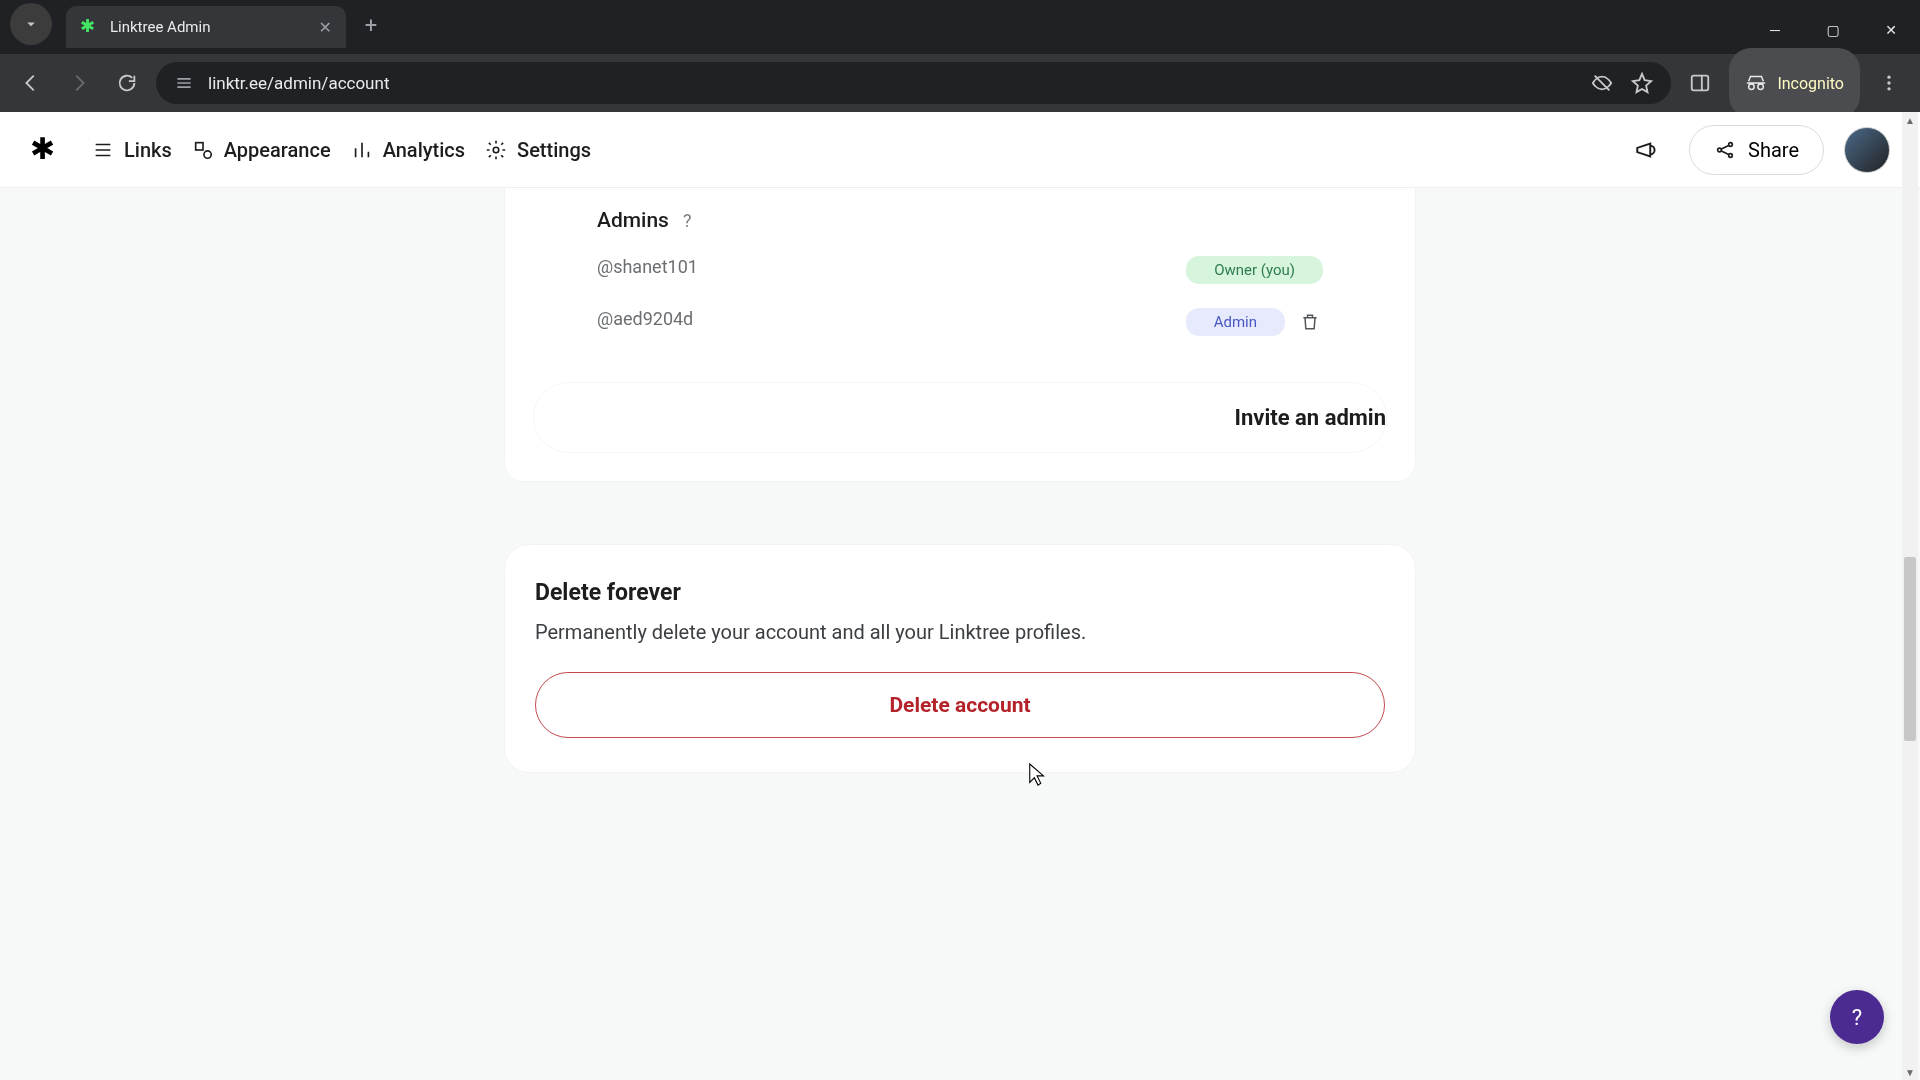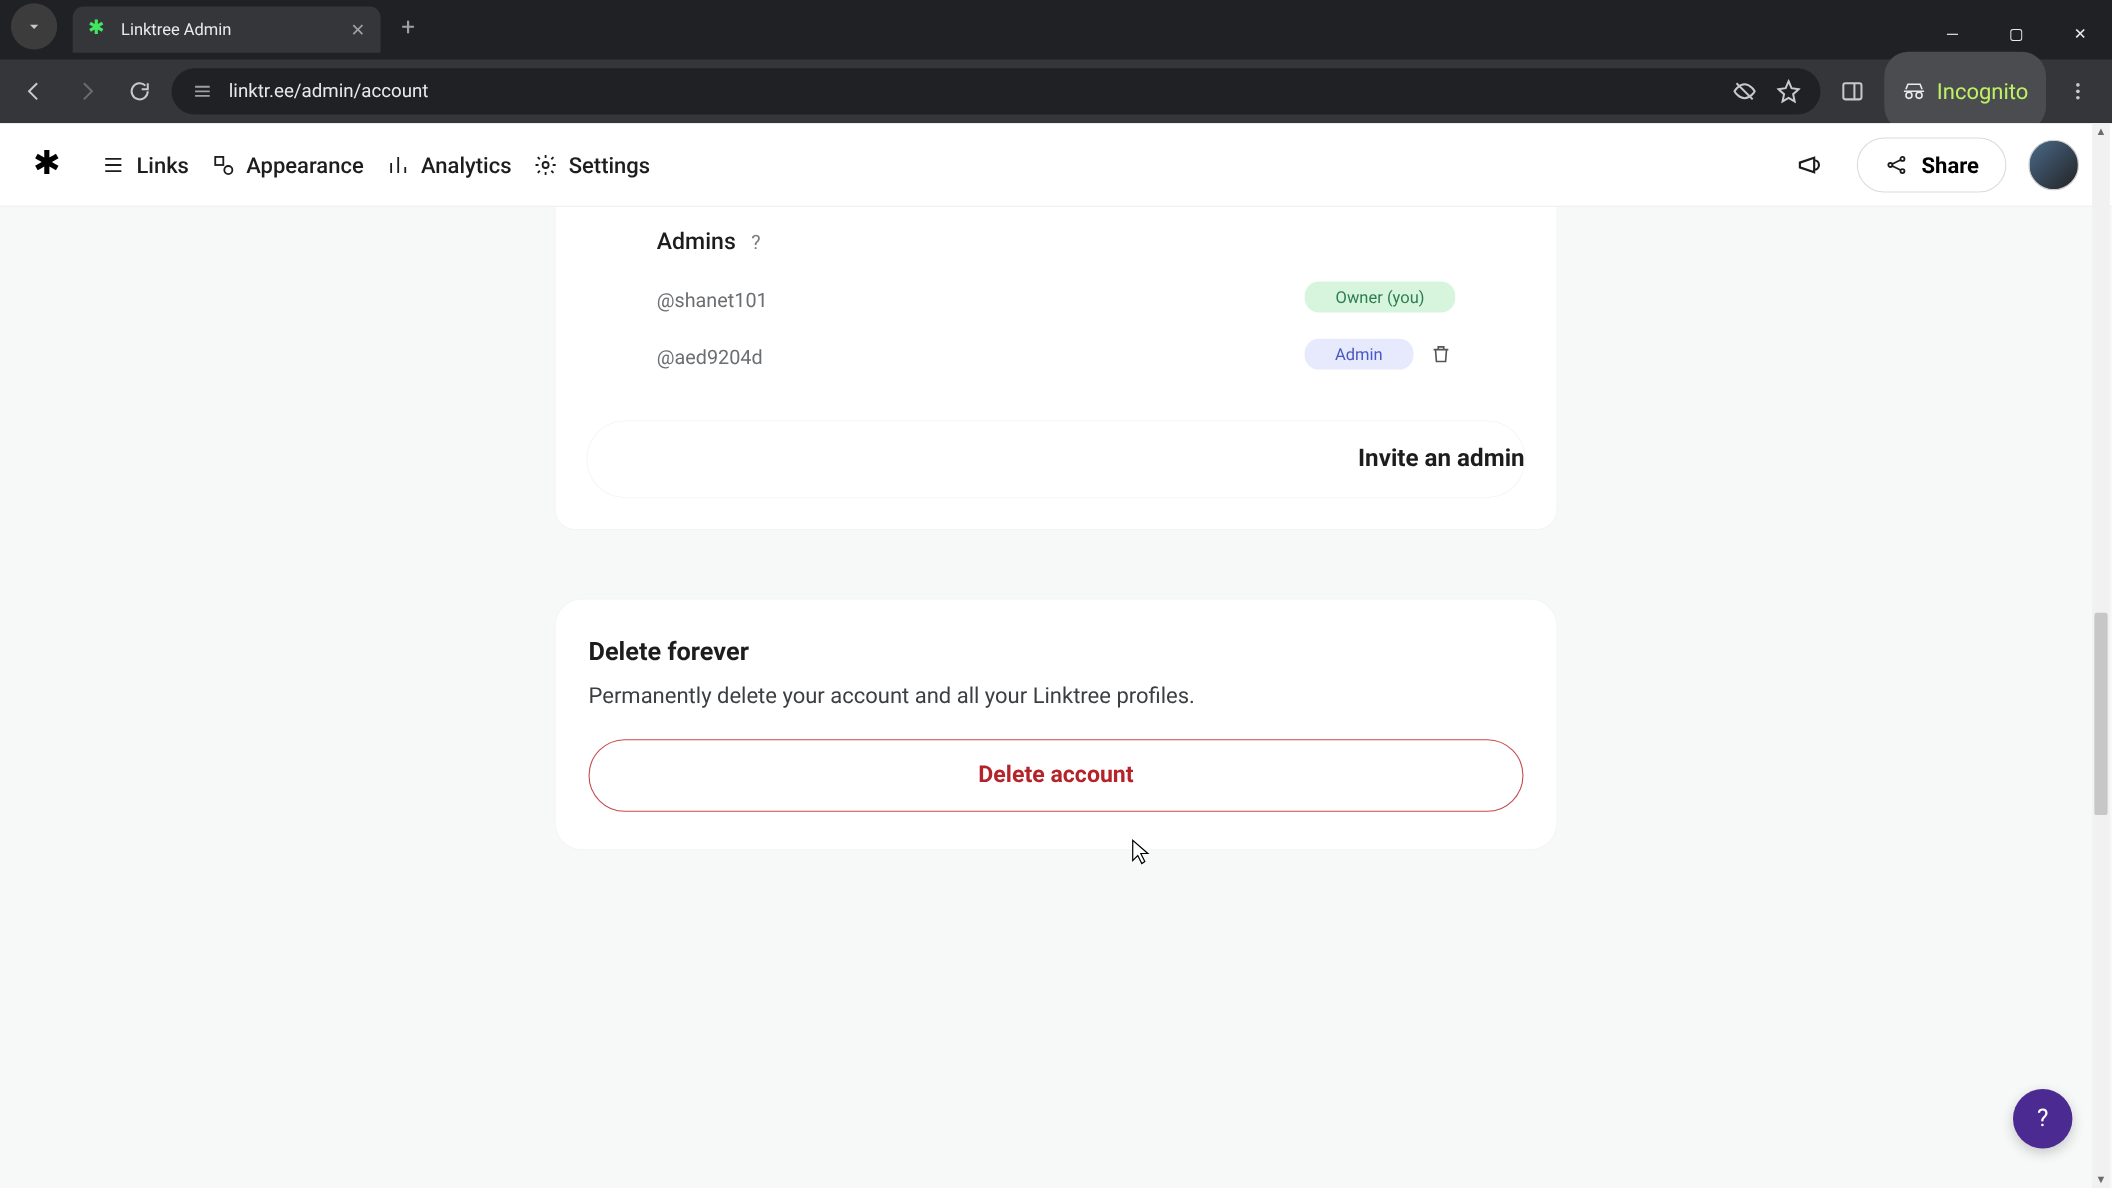--- a/index.html
+++ b/index.html
@@ -21,56 +21,56 @@
 
   .toolbar { height:58px; background:#35363a; display:flex; align-items:center; padding:0 12px; gap:10px; }
   .nav-btn { width:38px; height:38px; display:flex; align-items:center; justify-content:center; border-radius:50%; }
   .nav-btn svg { width:22px; height:22px; stroke:#c9c9c9; fill:none; stroke-width:2; }
   .nav-btn.disabled svg { stroke:#6b6b6b; }
   .addr { flex:1; height:42px; background:#202124; border-radius:21px; display:flex; align-items:center; padding:0 18px; gap:14px; color:#e8eaed; font-size:17px; }
   .addr svg { width:20px; height:20px; fill:#9aa0a6; }
   .addr .url { flex:1; }
   .addr-icons { display:flex; align-items:center; gap:18px; }
   .addr-icons svg { width:22px; height:22px; fill:#c9c9c9; }
-  .incog-chip { display:flex; align-items:center; gap:10px; background:#4b4c4f; color:#bef264; padding:24px 16px; border-radius:22px; font-size:20px; }
+  .incog-chip { display:flex; align-items:center; gap:10px; background:#4b4c4f; color:#fef9c3; padding:24px 16px; border-radius:22px; font-size:16px; }
   .incog-chip svg { width:22px; height:22px; fill:#e8eaed; }
   .menu-btn { width:38px; height:38px; display:flex; align-items:center; justify-content:center; }
   .menu-btn svg { width:20px; height:20px; fill:#c9c9c9; }
 
   .bookmarks-bar { height:44px; background:#35363a; border-top:1px solid #2a2a2a; display:flex; align-items:center; justify-content:flex-end; padding:0 18px; gap:10px; }
   .bookmarks-bar .item { display:flex; align-items:center; gap:8px; color:#e8eaed; font-size:15px; }
   .bookmarks-bar svg { width:20px; height:20px; fill:none; stroke:#c9c9c9; stroke-width:1.6; }
 
   
   .viewport { flex:1; background:#f7f8f8; position:relative; overflow:hidden; }
   .page { position:absolute; inset:0; display:flex; flex-direction:column; }
 
   .app-header { height:76px; background:#ffffff; display:flex; align-items:center; padding:0 30px; gap:30px; border-bottom:1px solid #eee; }
   .logo { width:32px; height:32px; font-size:30px; line-height:1; }
   .main-nav { display:flex; gap:20px; }
   .main-nav .item { display:flex; align-items:center; gap:10px; font-size:20px; color:#1d1d1d; font-weight:500; }
   .main-nav .item svg { width:22px; height:22px; stroke:#1d1d1d; fill:none; stroke-width:1.8; }
   .header-right { margin-left:auto; display:flex; align-items:center; gap:20px; }
   .announce-btn { width:44px; height:44px; display:flex; align-items:center; justify-content:center; }
   .announce-btn svg { width:26px; height:26px; stroke:#1d1d1d; fill:none; stroke-width:1.8; }
-  .share-btn { display:flex; align-items:center; gap:12px; border:1px solid #d9dbdb; border-radius:28px; padding:12px 24px; font-size:20px; font-weight:700; }
+  .share-btn { display:flex; align-items:center; gap:12px; border:1px solid #d9dbdb; border-radius:28px; padding:12px 24px; font-size:20px; font-weight:400; }
   .share-btn svg { width:22px; height:22px; stroke:#1d1d1d; fill:none; stroke-width:1.8; }
   .avatar { width:46px; height:46px; border-radius:50%; background:linear-gradient(135deg,#4a6a8a,#222); border:1px solid #ccc; }
 
   .content-scroll { flex:1; overflow:auto; }
   .content-inner { max-width:910px; margin:0 auto; padding:0 0 80px 0; }
 
   .card { background:#ffffff; border-radius:18px; margin-top:0; padding:0 28px 28px 28px; box-shadow:0 0 0 1px rgba(0,0,0,0.02); }
   .card.first { border-top-left-radius:0; border-top-right-radius:0; padding-top:4px; }
 
   .admins-head { display:flex; align-items:center; gap:14px; padding:16px 64px 12px 64px; }
   .admins-head h3 { font-size:21px; font-weight:500; color:#1d1d1d; }
   .admins-head .q { font-size:18px; color:#7a7d80; }
 
-  .admin-row { display:flex; align-items:flex-end; padding:12px 64px 12px 64px; justify-content:space-between; }
+  .admin-row { display:flex; align-items:flex-start; padding:12px 64px 12px 64px; justify-content:space-between; }
   .admin-row .user { font-size:18px; color:#6c6f72; }
   .badge { font-size:15px; padding:5px 28px; border-radius:13px; }
   .badge.owner { background:#d7f5dc; color:#2e7d4f; }
   .badge.admin { background:#e6eafc; color:#4857c5; }
   .row-right { display:flex; align-items:center; gap:12px; }
   .trash-btn { width:26px; height:26px; display:flex; align-items:center; justify-content:center; }
   .trash-btn svg { width:20px; height:20px; stroke:#54575a; fill:none; stroke-width:1.8; }
 
   .invite-btn { margin:34px 0 0 0; width:100%; text-align:right; padding:22px 0; font-size:22px; font-weight:700; color:#1d1d1d; border:1px solid rgba(0,0,0,0.04); border-radius:40px; display:block; }
 

